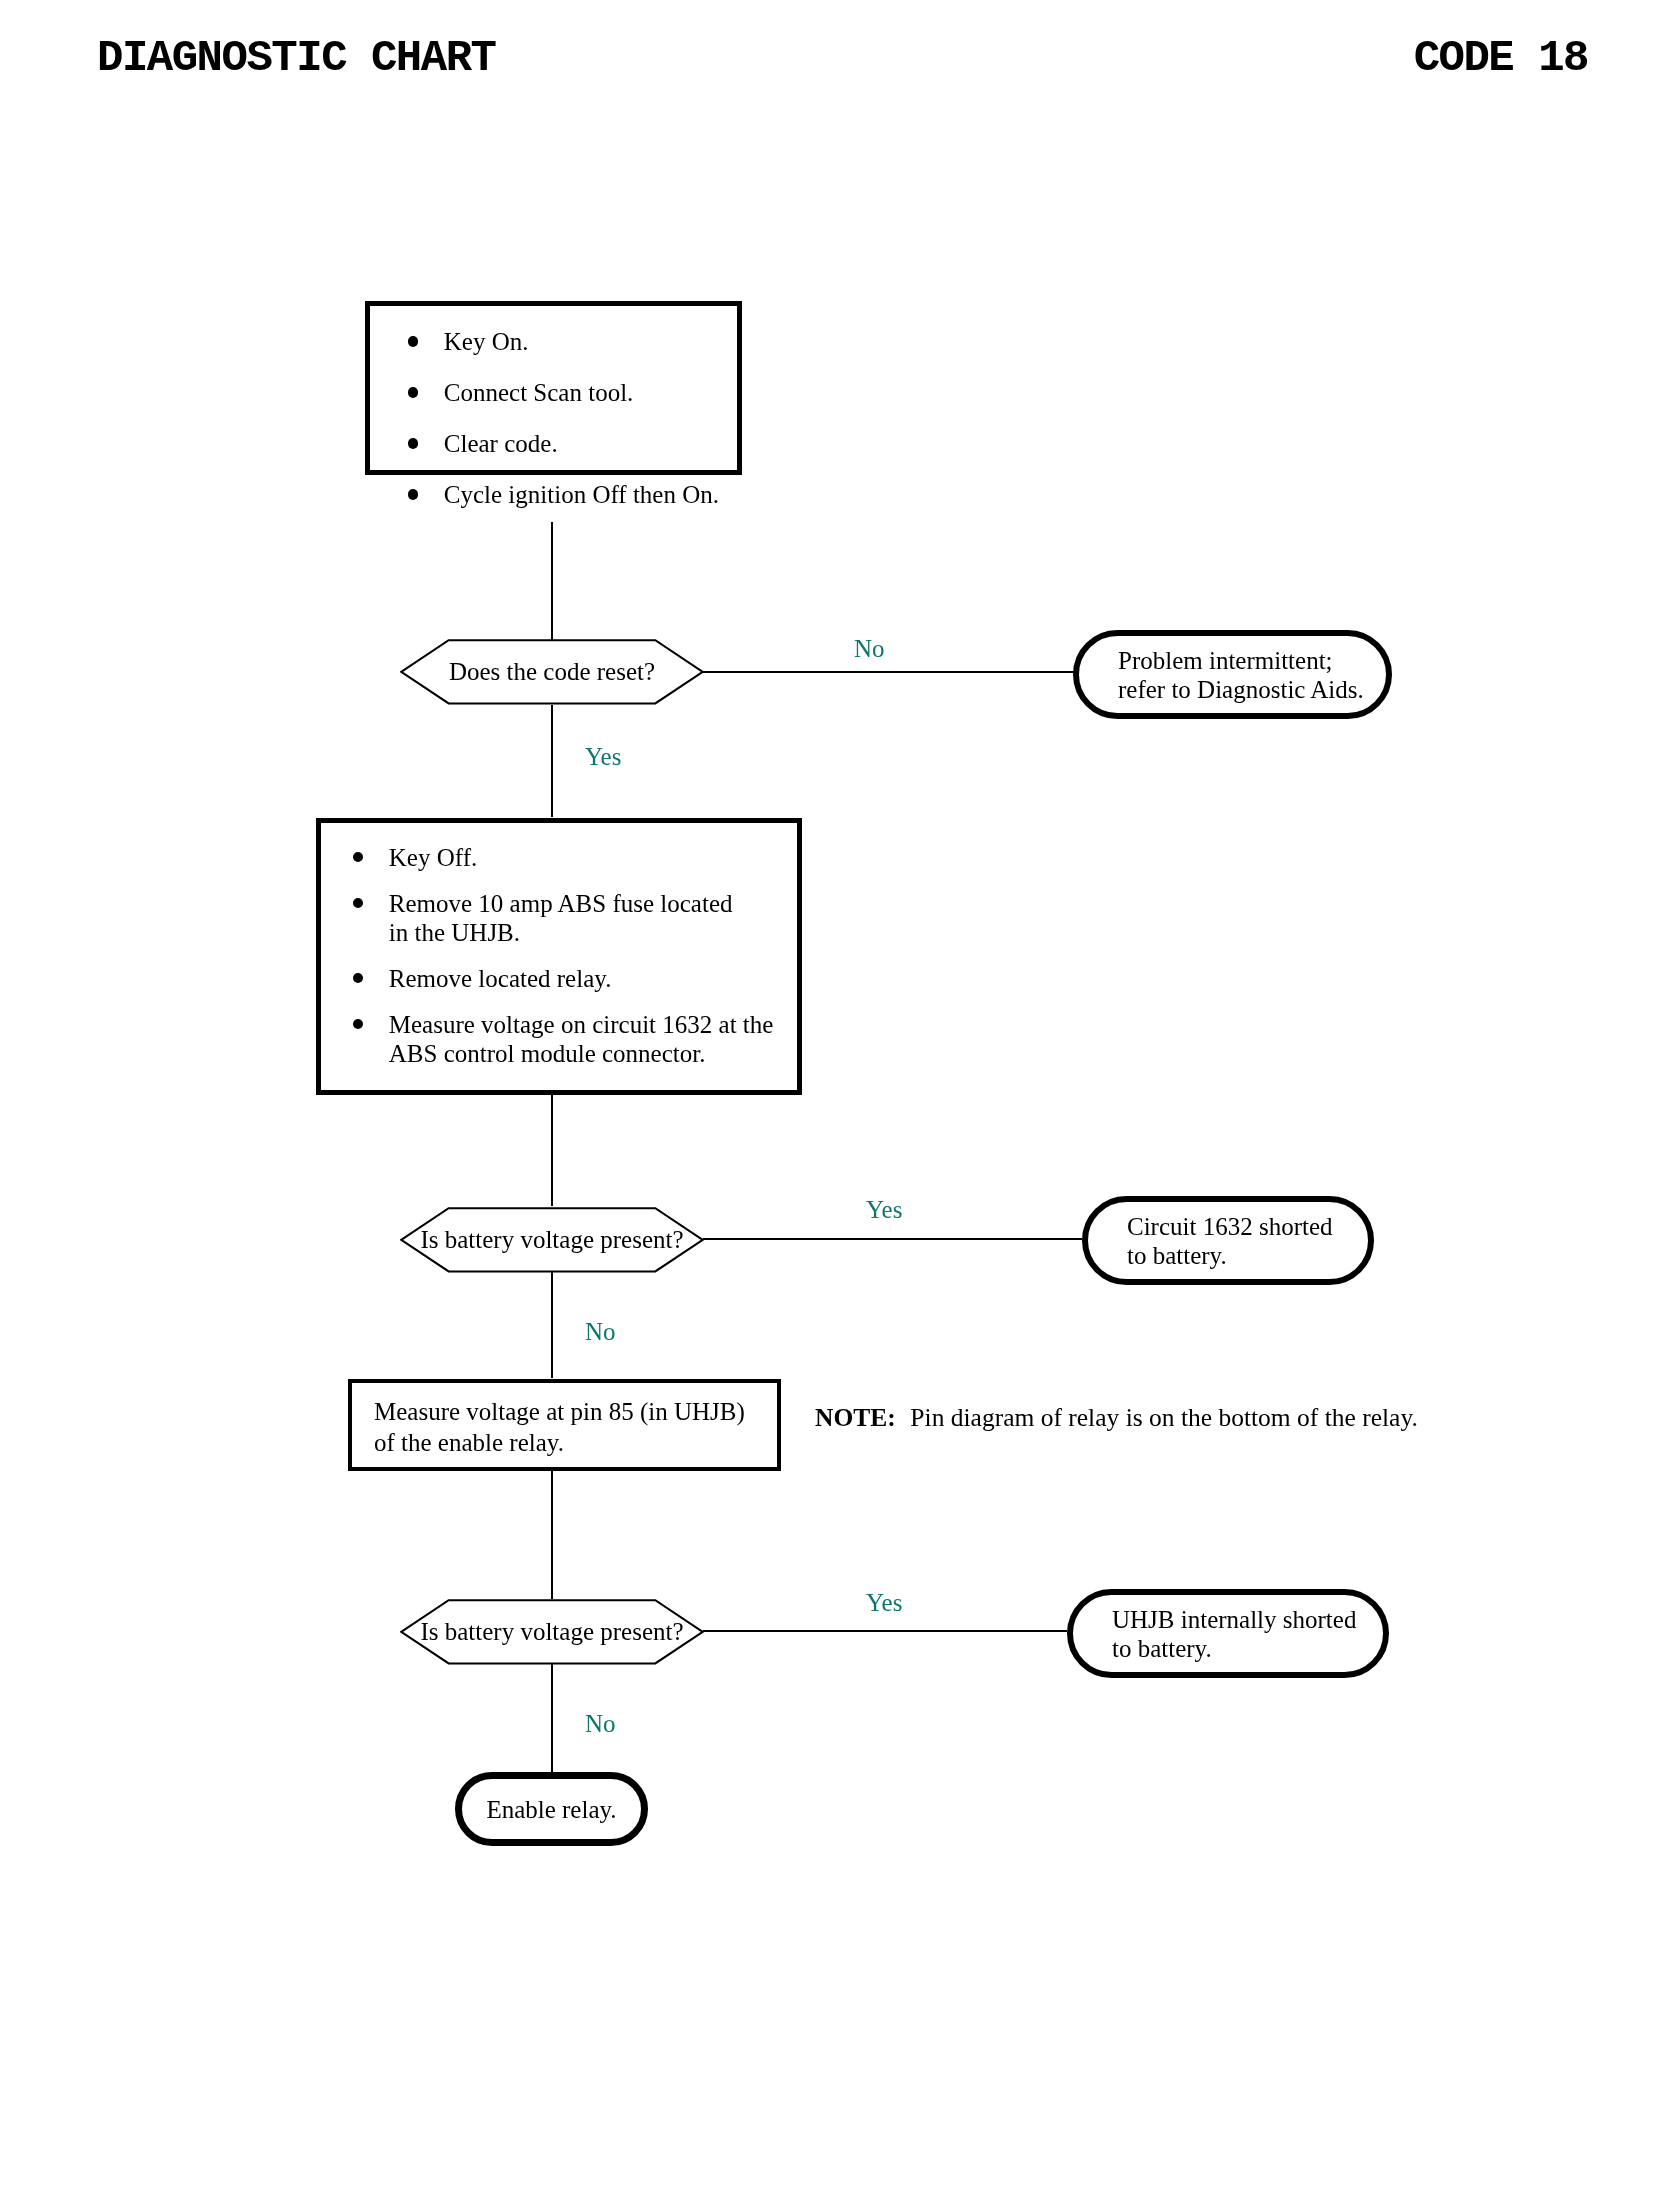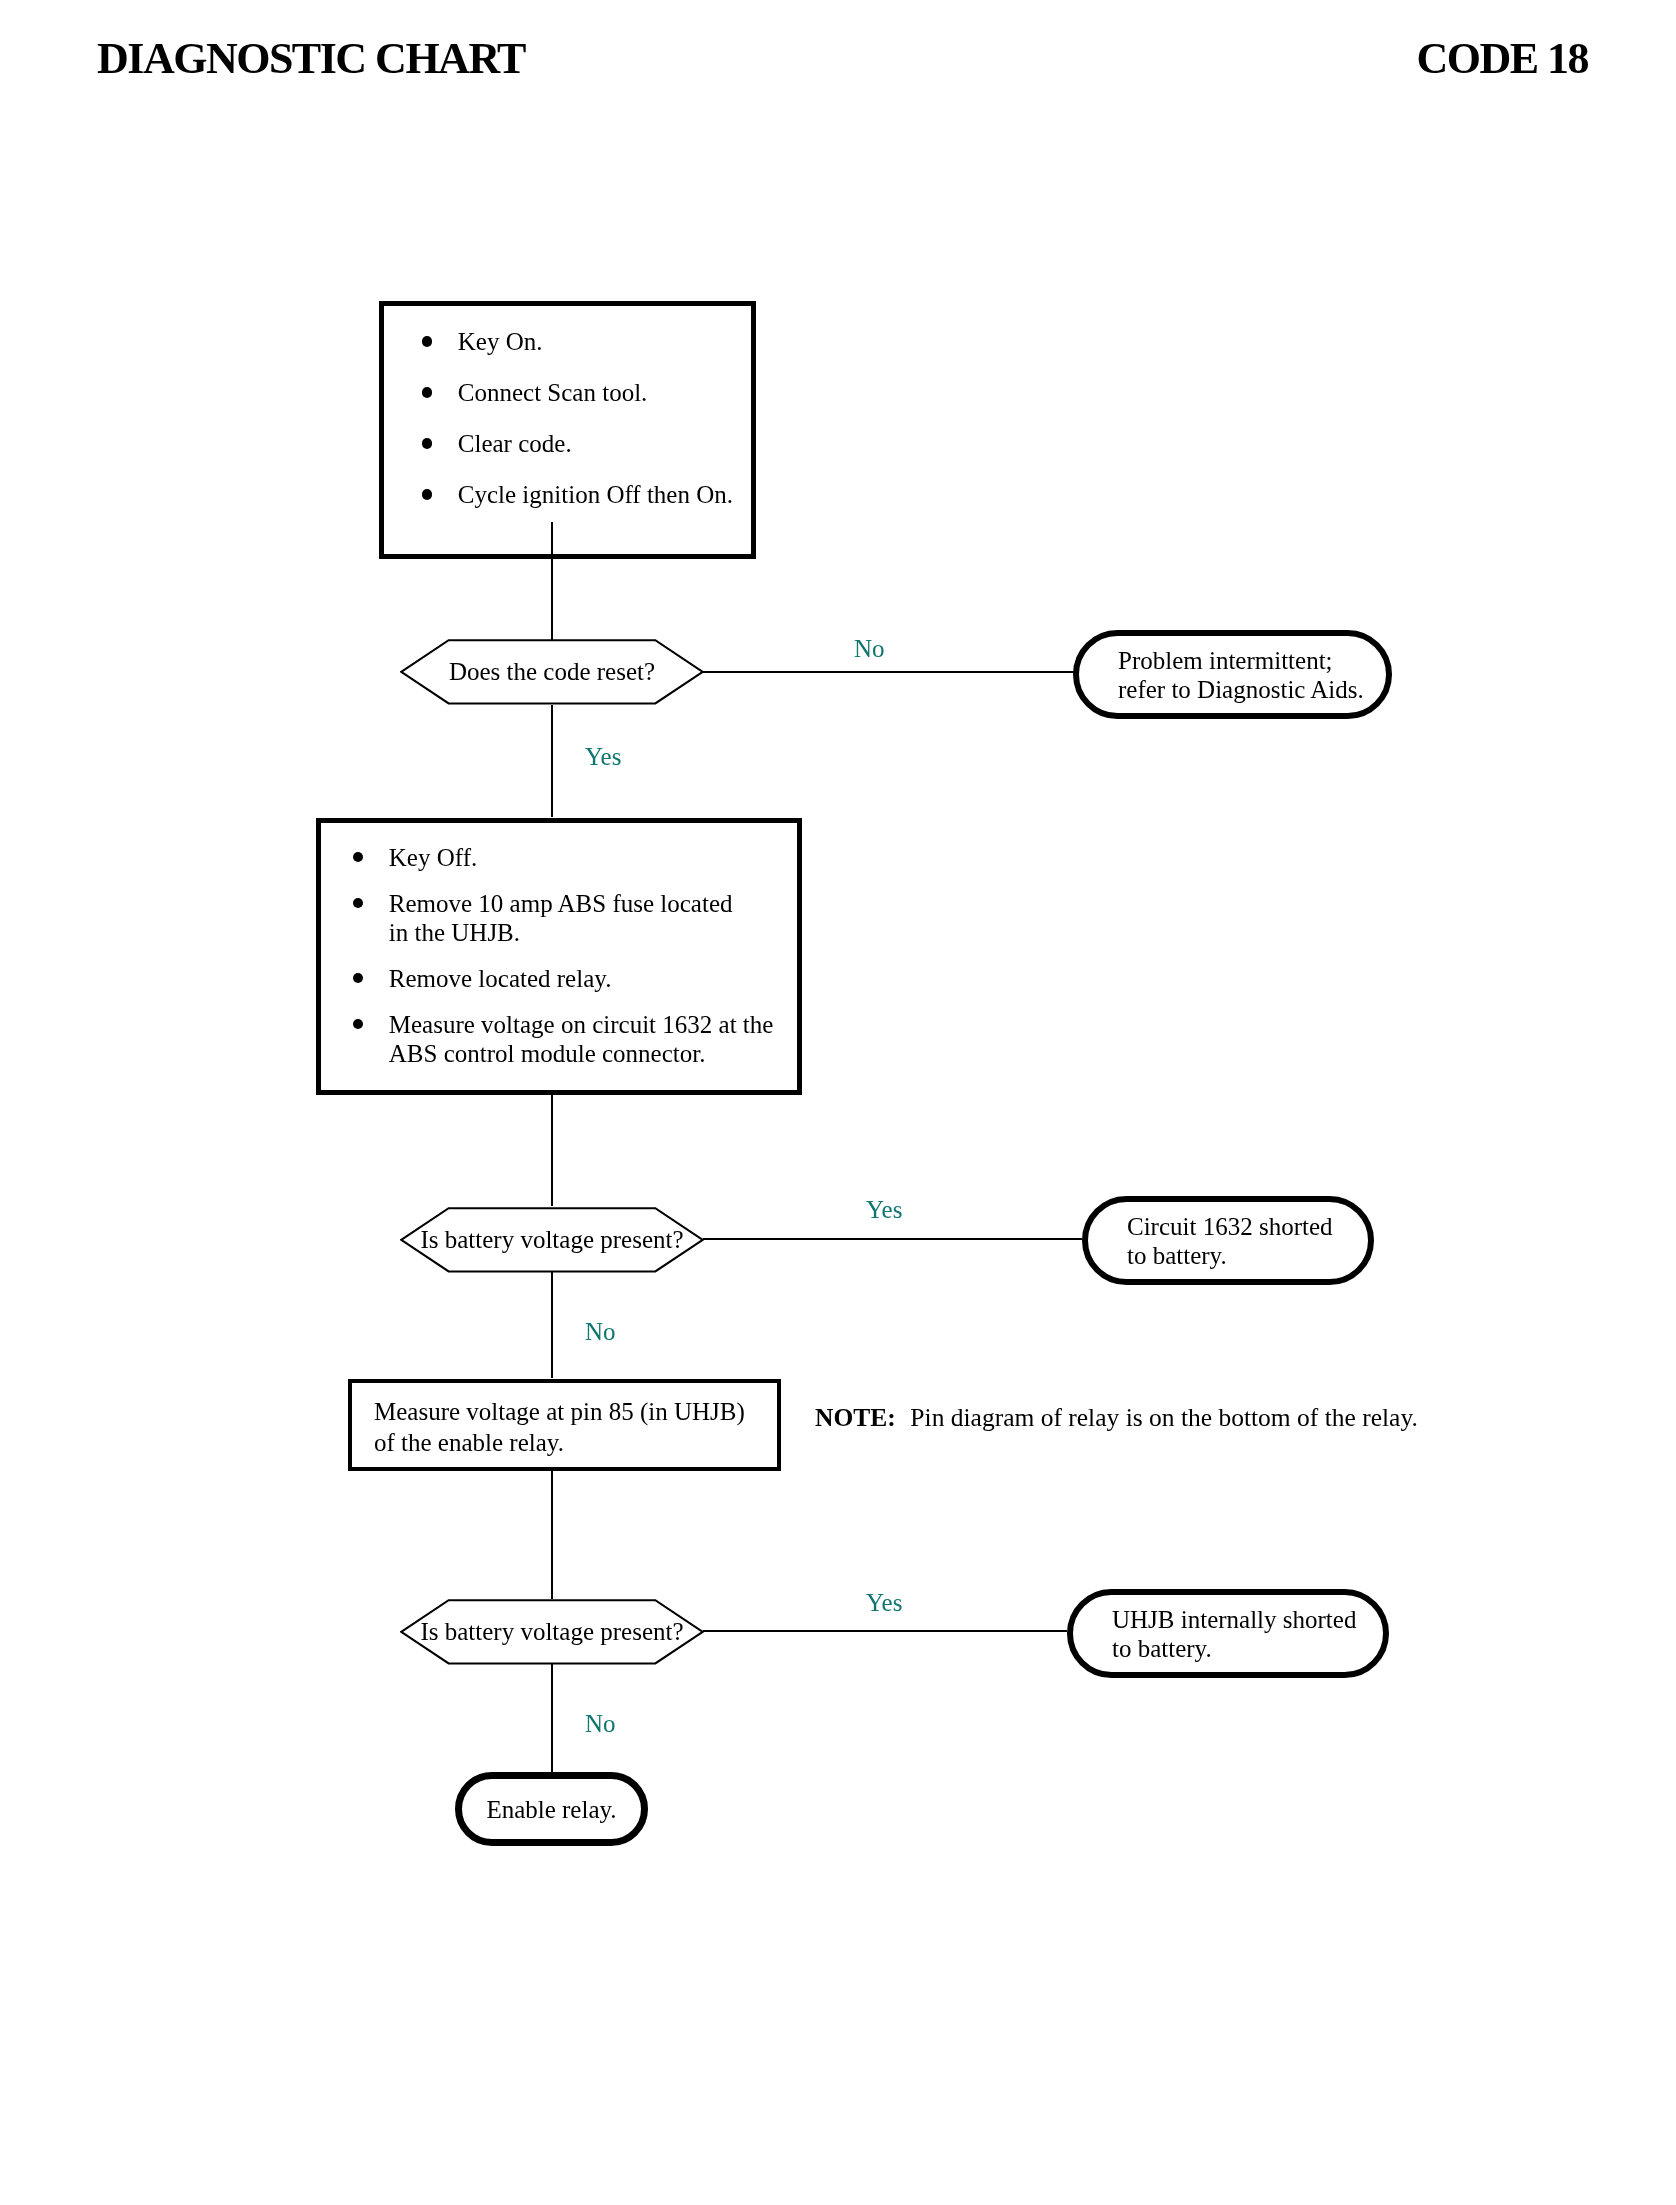--- a/index.html
+++ b/index.html
@@ -5,21 +5,21 @@
   html,body { margin:0; padding:0; background:#ffffff; }
   .canvas {
     position:relative; width:1676px; height:2205px;
     background:#ffffff; color:#000;
     font-family:"Liberation Serif", serif; overflow:hidden;
   }
   .abs { position:absolute; }
 
   
   .hdr {
-    font-family:Liberation Serif, serif;
+    font-family:Liberation Mono, monospace;
     font-size:44px; font-weight:700; letter-spacing:-1.5px;
     white-space:nowrap; color:#000;
   }
 
   
   .flowtext { font-size:25px; line-height:29px; white-space:pre-line; color:#000; }
 
   
   .pbox { border:5.5px solid #000; background:#fff; box-sizing:border-box; }
   .bullet-row { display:flex; align-items:flex-start; }
@@ -50,21 +50,21 @@
   .note-line .nlabel { font-weight:700; margin-right:14.6px; }
 </style>
 </head>
 <body>
 
 <div class="canvas">
 
   <div class="abs hdr" style="left:97px; top:33px;">DIAGNOSTIC CHART</div>
   <div class="abs hdr" style="right:88px; top:33px;">CODE 18</div>
 
-  <div class="abs pbox" style="left:379px; top:301px; width:377px; height:258px; padding:20.7px 7.3px 0 38px;">
+  <div class="abs pbox" style="left:365px; top:301px; width:377px; height:174px; padding:20.7px 7.3px 0 38px;">
     <div class="bullet-row" style="margin-bottom:22px;">
       <span class="dot"></span>
       <span class="btext flowtext">Key On.</span>
     </div>
     <div class="bullet-row" style="margin-bottom:22px;">
       <span class="dot"></span>
       <span class="btext flowtext">Connect Scan tool.</span>
     </div>
     <div class="bullet-row" style="margin-bottom:22px;">
       <span class="dot"></span>

